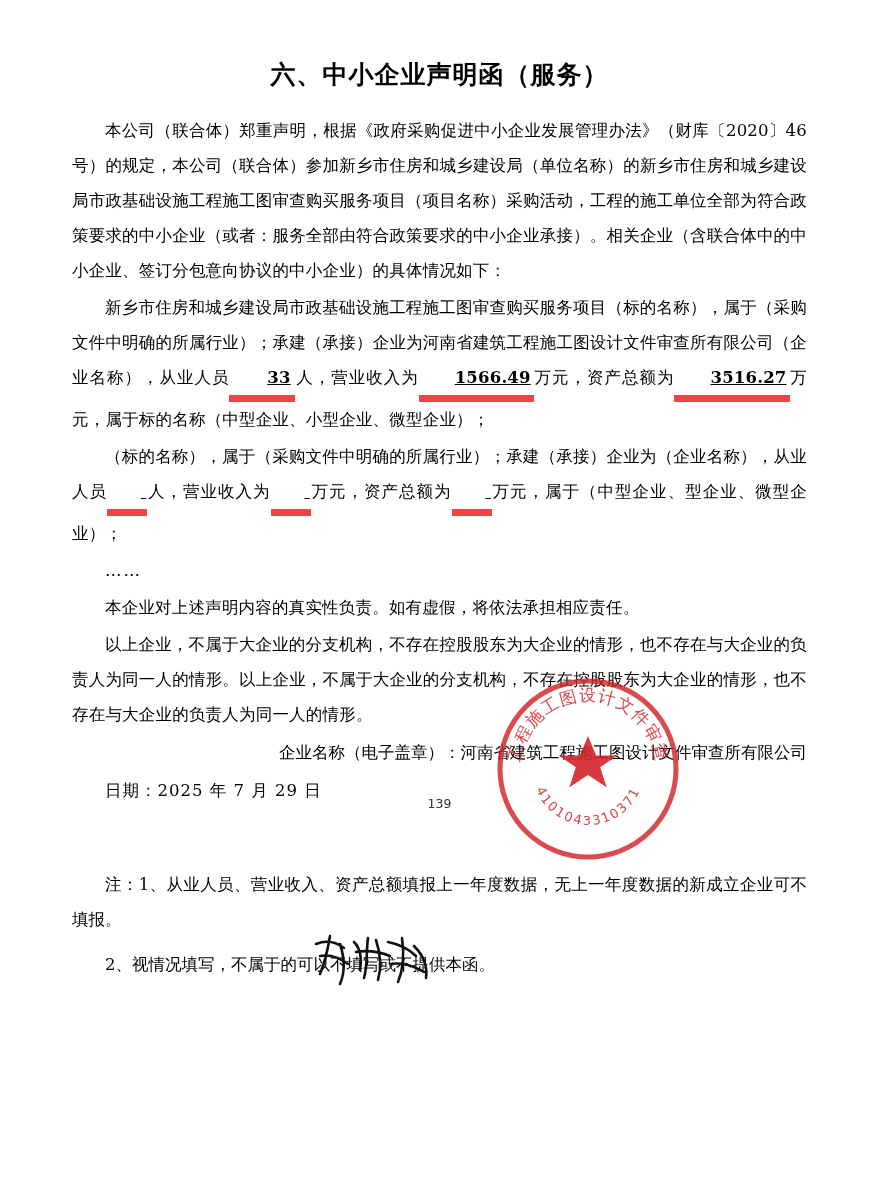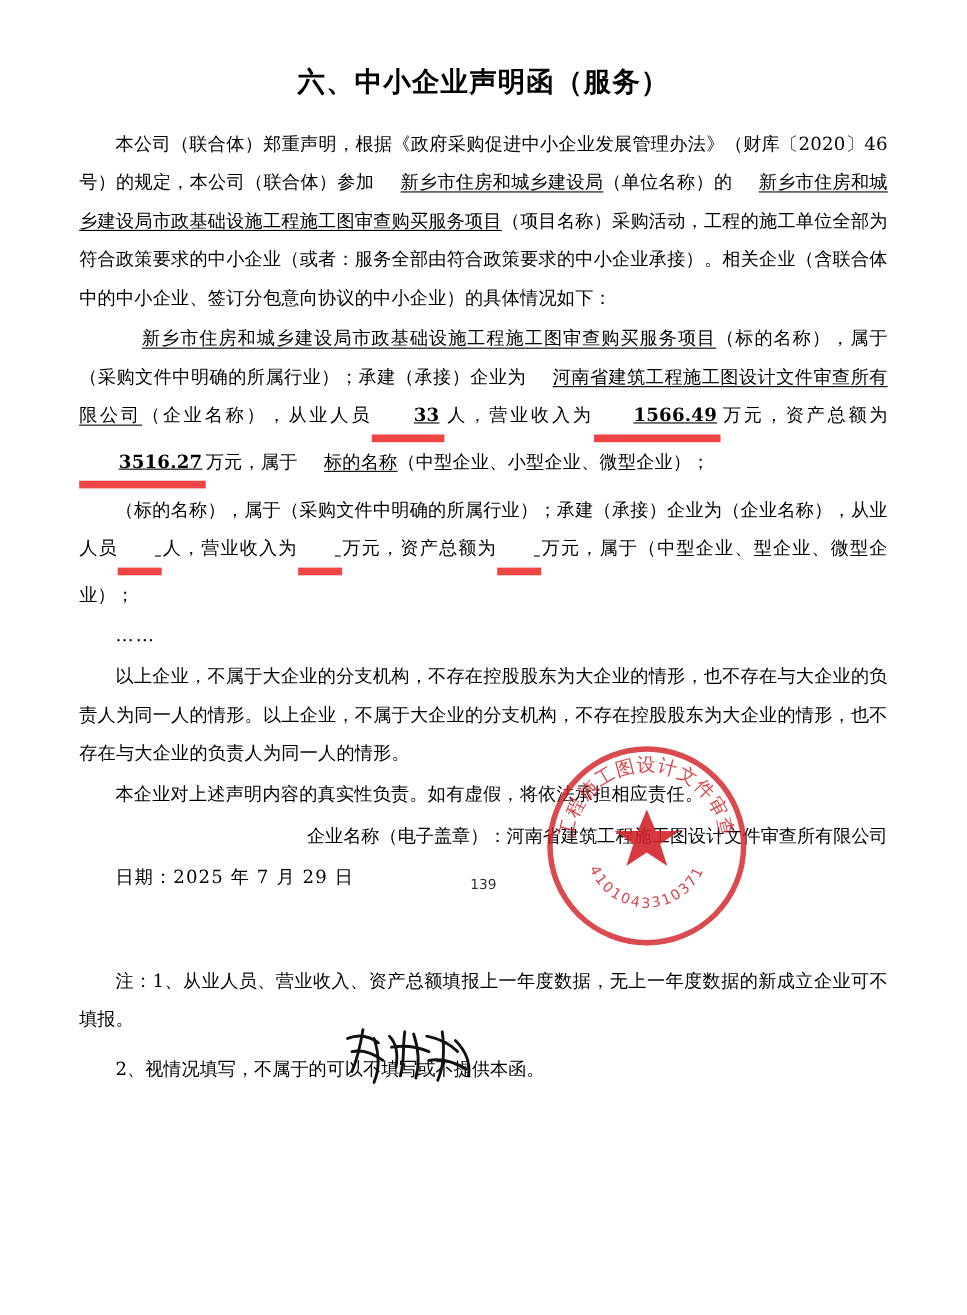--- a/index.html
+++ b/index.html
@@ -33,23 +33,21 @@
   .para {
     font-size: 16.5px;
     line-height: 35px;
     text-align: justify;
     text-justify: inter-ideograph;
     margin: 0 0 2px 0;
     text-indent: 2em;
     letter-spacing: 0.2px;
   }
   .u {
-    text-decoration: underline;
     text-underline-offset: 3px;
-    margin-left: 24px;
   }
   .blank {
     display: inline-block;
     min-width: 46px;
     border-bottom: 7px solid #ef4444;
     text-align: center;
     text-decoration: underline;
   }
   .blank.narrow { min-width: 40px; }
   .blank.val {
@@ -135,23 +133,23 @@
   <p class="para">
     <span class="u">新乡市住房和城乡建设局市政基础设施工程施工图审查购买服务项目</span><span>（标的名称），属于（采购文件中明确的所属行业）；承建（承接）企业为</span><span class="u">河南省建筑工程施工图设计文件审查所有限公司</span><span>（企业名称），从业人员</span><span class="blank val">33</span><span>人，营业收入为</span><span class="blank val">1566.49</span><span>万元，资产总额为</span><span class="blank val">3516.27</span><span>万元，属于</span><span class="u">标的名称</span><span>（中型企业、小型企业、微型企业）；</span>
   </p>
 
   <p class="para">
     <span>（标的名称），属于（采购文件中明确的所属行业）；承建（承接）企业为（企业名称），从业人员</span><span class="blank narrow">&nbsp;</span><span>人，营业收入为</span><span class="blank narrow">&nbsp;</span><span>万元，资产总额为</span><span class="blank narrow">&nbsp;</span><span>万元，属于（中型企业、型企业、微型企业）；</span>
   </p>
 
   <p class="para dots">……</p>
 
+  <p class="para">本企业对上述声明内容的真实性负责。如有虚假，将依法承担相应责任。</p>
+
   <p class="para">以上企业，不属于大企业的分支机构，不存在控股股东为大企业的情形，也不存在与大企业的负责人为同一人的情形。以上企业，不属于大企业的分支机构，不存在控股股东为大企业的情形，也不存在与大企业的负责人为同一人的情形。</p>
-
-  <p class="para">本企业对上述声明内容的真实性负责。如有虚假，将依法承担相应责任。</p>
 
   <p class="sig-line">
     <span>企业名称（电子盖章）：</span><span>河南省建筑工程施工图设计文件审查所有限公司</span>
   </p>
 
   <p class="date-line">
     <span>日期：</span><span>2025</span>&nbsp;<span>年</span>&nbsp;<span>7</span>&nbsp;<span>月</span>&nbsp;<span>29</span>&nbsp;<span>日</span>
   </p>
 
   <div class="note-block">

